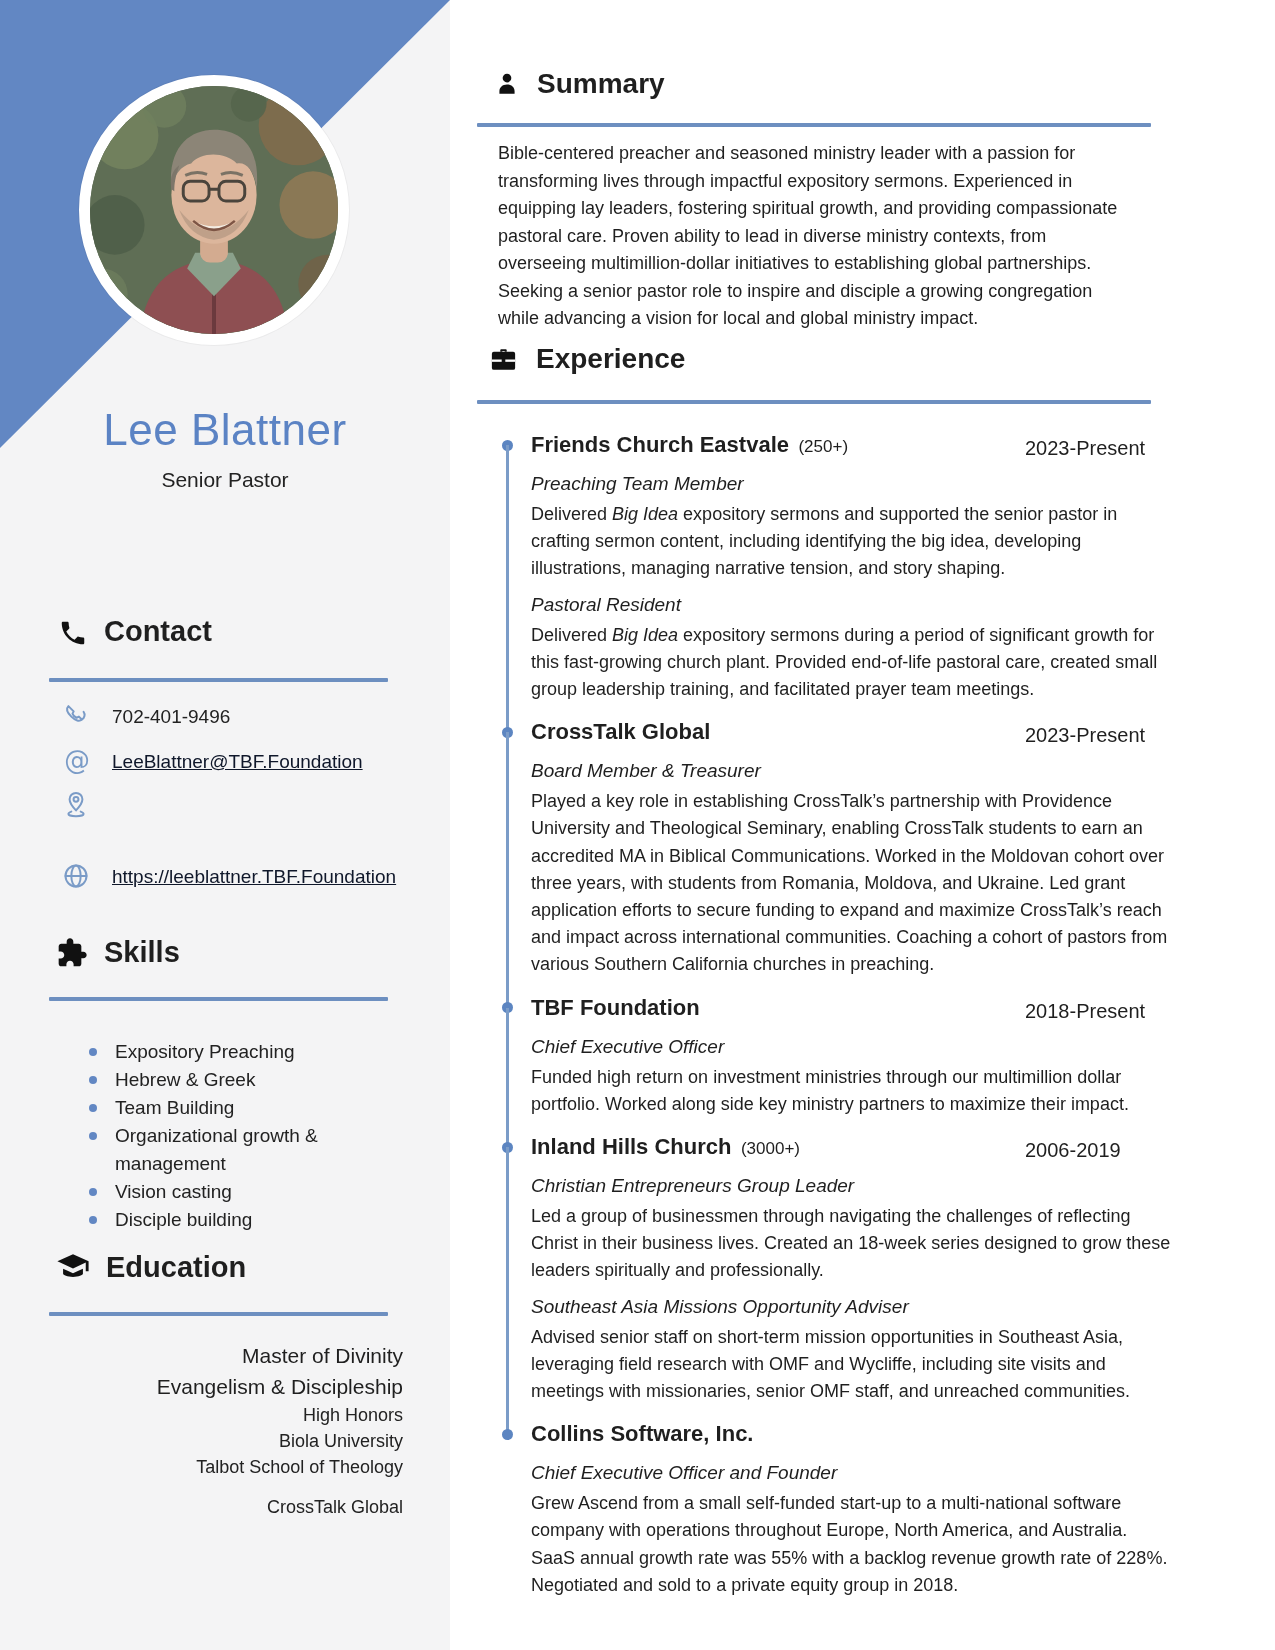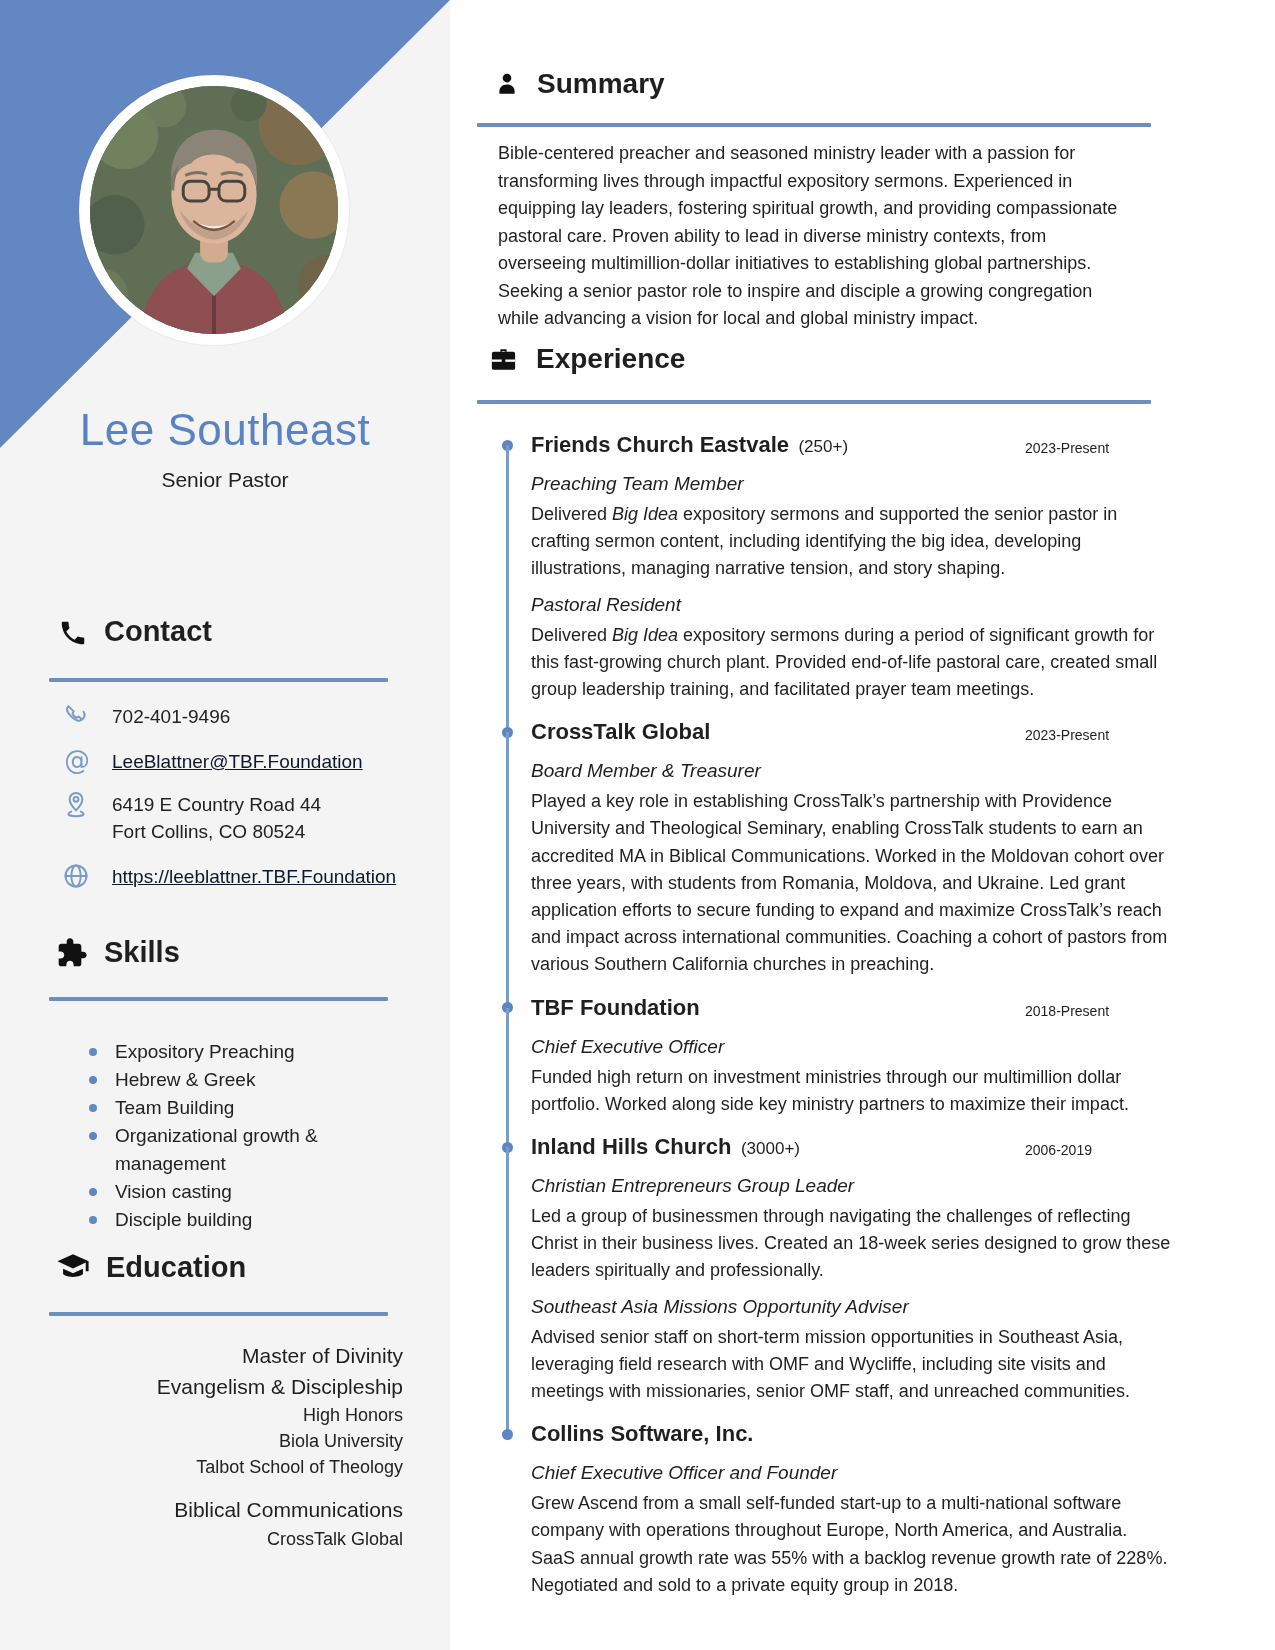--- a/index.html
+++ b/index.html
@@ -48,21 +48,21 @@
 
   .entries{position:absolute;left:531px;top:430px;width:640px;}
   .exp-entry{position:relative;margin-bottom:14px;}
   .exp-entry::before{content:"";position:absolute;left:-29px;top:9.5px;width:11px;height:11px;
         border-radius:50%;background:#5c85c1;}
   .exp-entry.has-line::after{content:"";position:absolute;left:-25px;top:15px;bottom:-30px;
         width:3px;background:#7b9cc8;}
   .company-row{position:relative;line-height:30px;}
   .company{font-size:22px;font-weight:700;color:#1f1f1f;}
   .company-note{font-size:17px;font-weight:400;color:#1f1f1f;margin-left:5px;}
-  .entry-date{position:absolute;left:494px;top:3px;font-size:14px;color:#1f1f1f;font-weight:400;text-align:center;}
+  .entry-date{position:absolute;left:494px;top:3px;font-size:20px;color:#1f1f1f;font-weight:400;text-align:center;}
   .role-title{margin-top:8px;font-size:19px;font-style:italic;line-height:27px;color:#1f1f1f;}
   .role-desc{margin-top:4px;font-size:18px;line-height:27.2px;color:#1f1f1f;width:640px;}
 
   svg .blue-stroke{stroke:#7a9bc7;fill:none;stroke-width:1.7;stroke-linecap:round;stroke-linejoin:round;}
 </style>
 </head>
 <body>
 
 <div class="page">
 
@@ -100,21 +100,21 @@
         <path d="M120 104 L130 104" stroke="#4a443c" stroke-width="3"></path>
 
         <path d="M96 90 Q107 85 118 89" stroke="#7a7265" stroke-width="3" fill="none"></path>
         <path d="M132 89 Q143 85 154 90" stroke="#7a7265" stroke-width="3" fill="none"></path>
 
         <path d="M104 136 Q125 154 146 136 Q125 147 104 136 Z" fill="#f3ece2"></path>
         <path d="M104 136 Q125 154 146 136" stroke="#7d5545" stroke-width="2.5" fill="none"></path>
       </svg>
     </div>
 
-    <h1 class="name">Lee Southeast</h1>
+    <h1 class="name">Lee Blattner</h1>
     <div class="person-title">Senior Pastor</div>
 
     <div class="side-heading" style="left:58px;top:615px">
       <svg width="30" height="30" viewBox="0 0 24 24">
         <path fill="#111" d="M6.62 10.79c1.44 2.83 3.76 5.14 6.59 6.59l2.2-2.2c.27-.27.67-.36 1.02-.24 1.12.37 2.33.57 3.57.57.55 0 1 .45 1 1V20c0 .55-.45 1-1 1-9.39 0-17-7.61-17-17 0-.55.45-1 1-1h3.5c.55 0 1 .45 1 1 0 1.25.2 2.45.57 3.57.11.35.03.74-.25 1.02l-2.2 2.2z"></path>
       </svg>
       <span class="h-txt">Contact</span>
     </div>
     <div class="side-rule" style="top:678px"></div>
 
@@ -132,24 +132,20 @@
       </svg>
       <span class="c-txt"><a class="link" href="#">LeeBlattner@TBF.Foundation</a></span>
     </div>
 
     <div class="c-row" style="top:790px">
       <svg class="c-ico" viewBox="0 0 24 24">
         <path class="blue-stroke" d="M12 2.5 C8.9 2.5 6.5 4.9 6.5 8 C6.5 11.8 12 17.5 12 17.5 S17.5 11.8 17.5 8 C17.5 4.9 15.1 2.5 12 2.5 Z"></path>
         <circle class="blue-stroke" cx="12" cy="8" r="2.1"></circle>
         <path class="blue-stroke" d="M8 18.5 C6.5 19 5.5 19.8 5.5 20.5 C5.5 21.6 8.4 22.5 12 22.5 C15.6 22.5 18.5 21.6 18.5 20.5 C18.5 19.8 17.5 19 16 18.5"></path>
       </svg>
-      <span class="c-txt">
-        <span>6419 E Country Road 44</span><br>
-        <span>Fort Collins, CO 80524</span>
-      </span>
     </div>
 
     <div class="c-row" style="top:862px">
       <svg class="c-ico" viewBox="0 0 24 24">
         <circle class="blue-stroke" cx="12" cy="12" r="9"></circle>
         <ellipse class="blue-stroke" cx="12" cy="12" rx="4" ry="9"></ellipse>
         <path class="blue-stroke" d="M3 12 L21 12"></path>
       </svg>
       <span class="c-txt"><a class="link" href="#">https://leeblattner.TBF.Foundation</a></span>
     </div>
@@ -180,21 +176,20 @@
     </div>
     <div class="side-rule" style="top:1312px"></div>
 
     <div class="edu">
       <div class="edu-degree">Master of Divinity</div>
       <div class="edu-sub">Evangelism &amp; Discipleship</div>
       <div class="edu-detail">High Honors</div>
       <div class="edu-detail">Biola University</div>
       <div class="edu-detail">Talbot School of Theology</div>
       <div class="edu-gap"></div>
-      <div class="edu-degree">Biblical Communications</div>
       <div class="edu-detail">CrossTalk Global</div>
     </div>
   </div>
 
   <div class="main-heading" style="left:494px;top:68px">
     <svg width="26" height="30" viewBox="0 0 24 24">
       <circle cx="12" cy="6.5" r="4" fill="#111"></circle>
       <path fill="#111" d="M12 12.5c-4.2 0-7 2.6-7 6.2V21h14v-2.3c0-3.6-2.8-6.2-7-6.2z"></path>
     </svg>
     <span class="h-txt">Summary</span>

